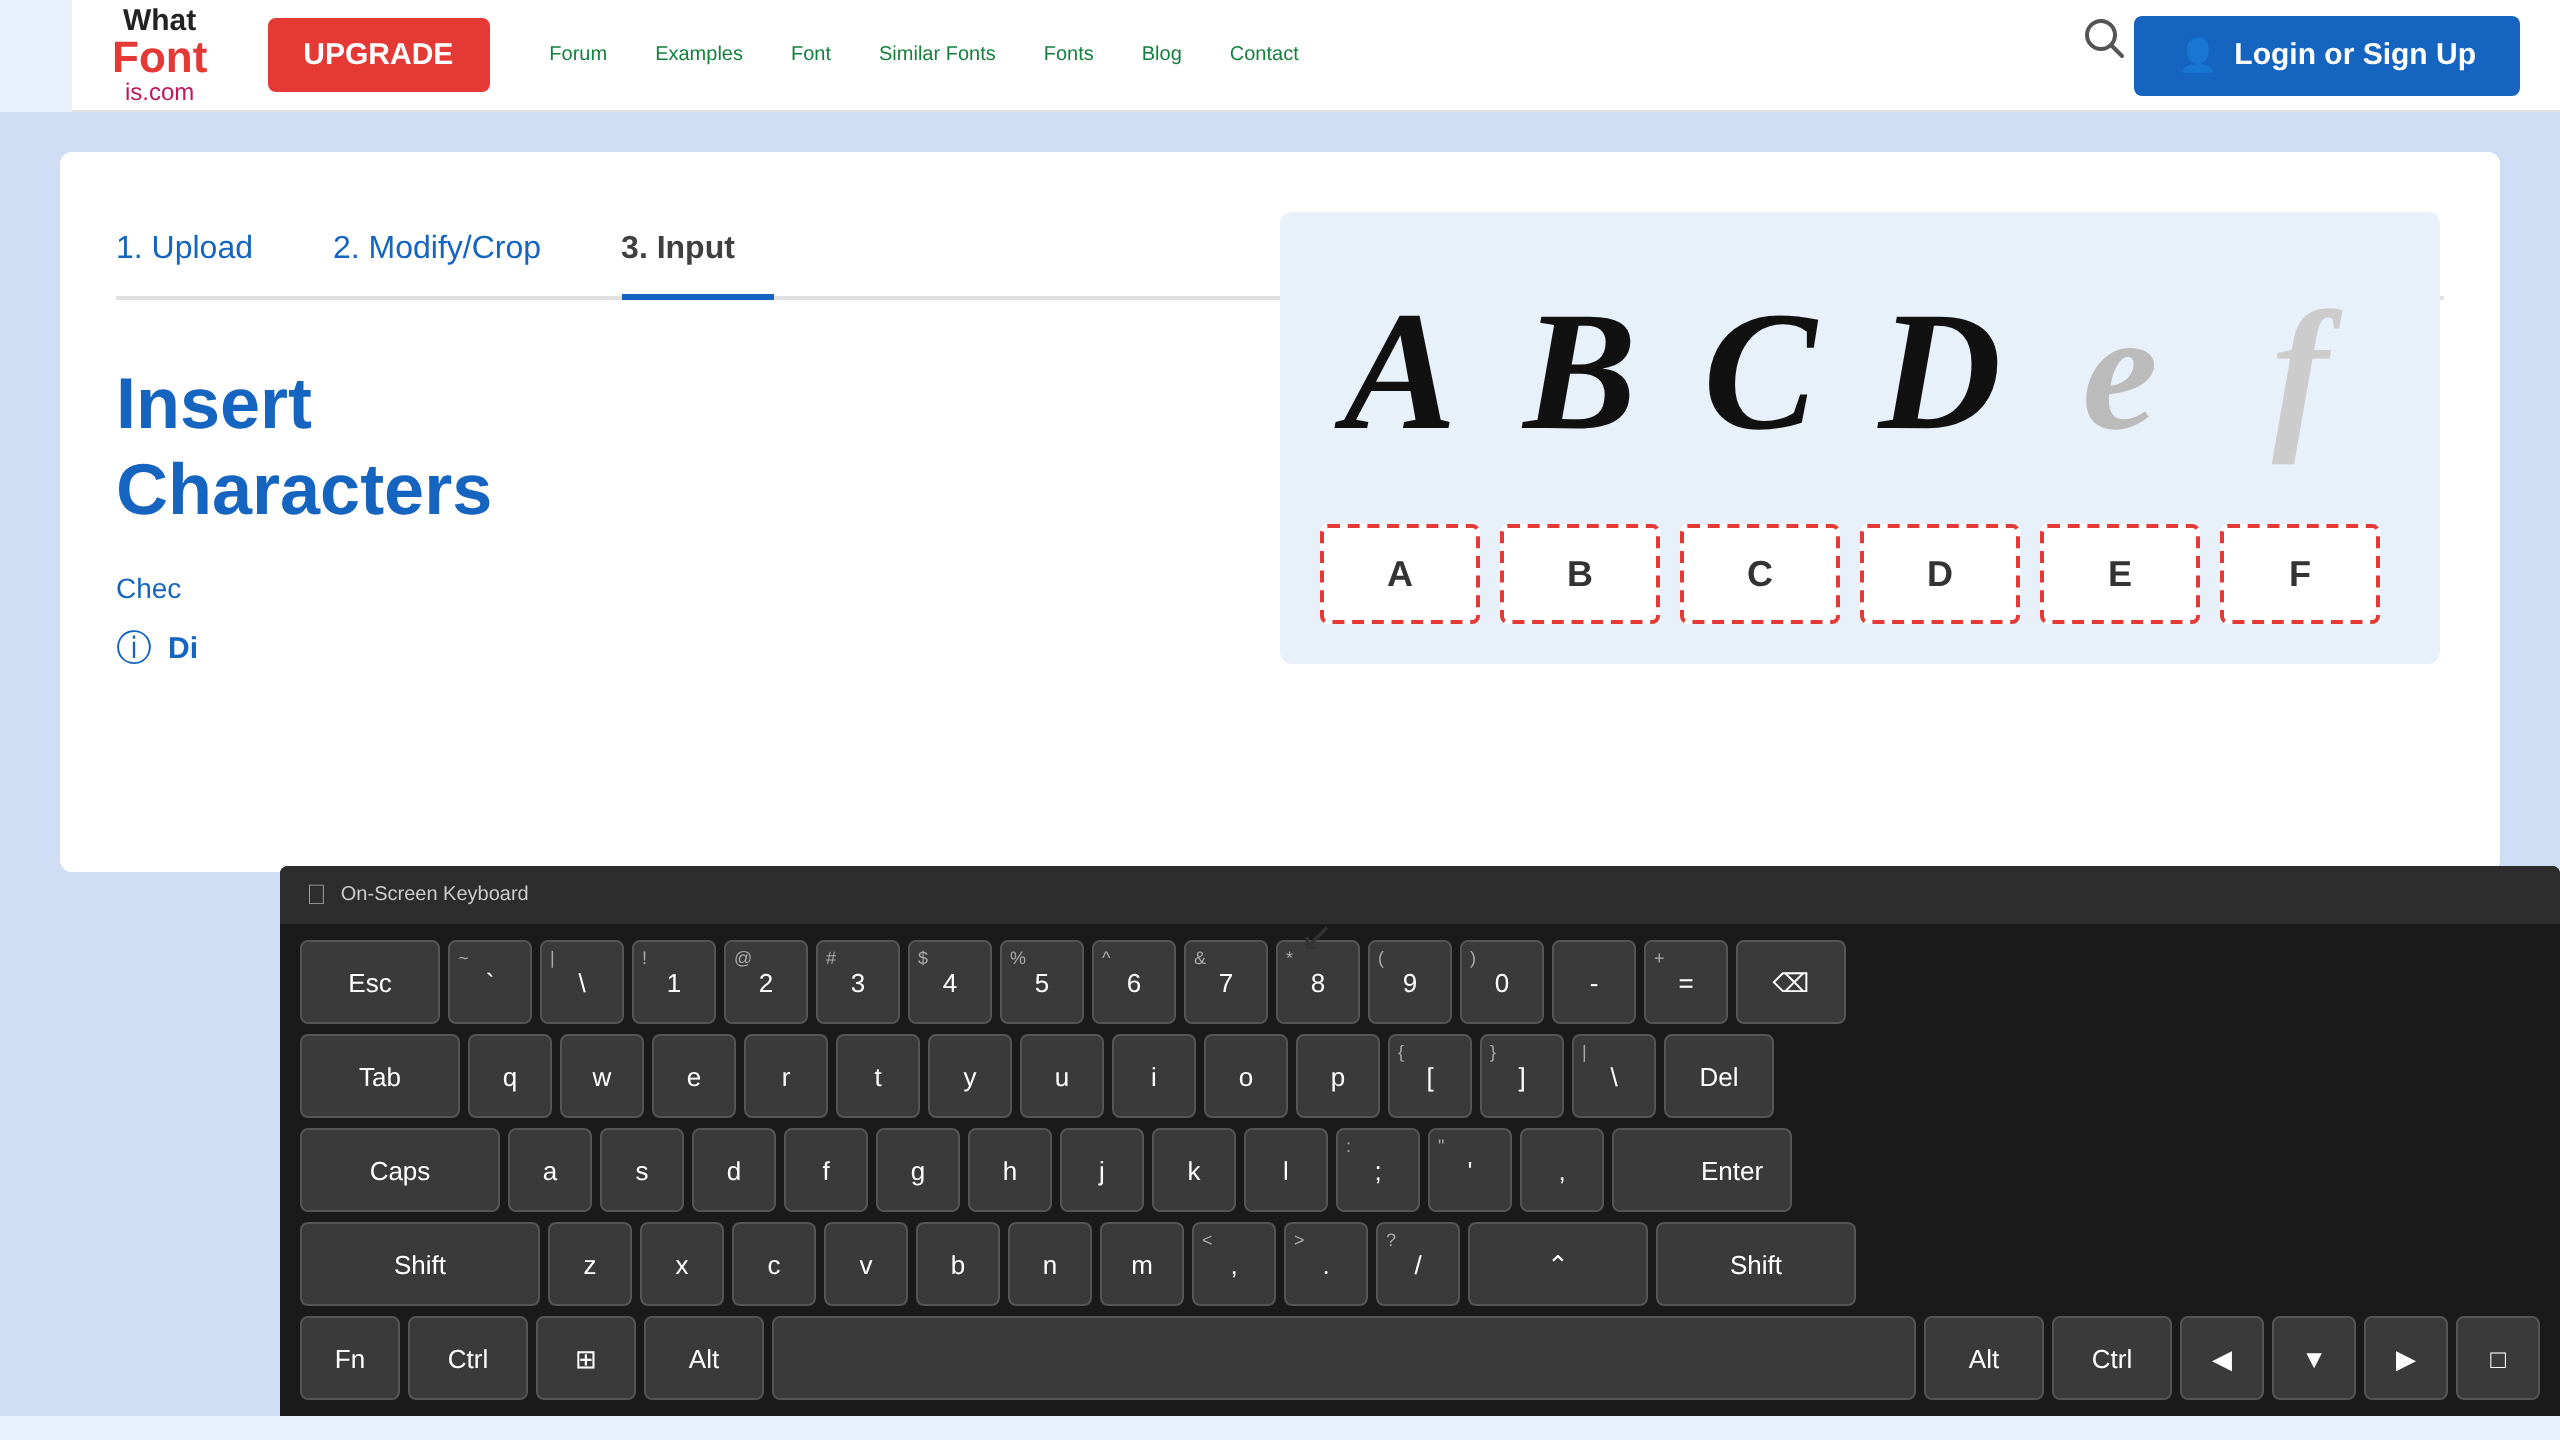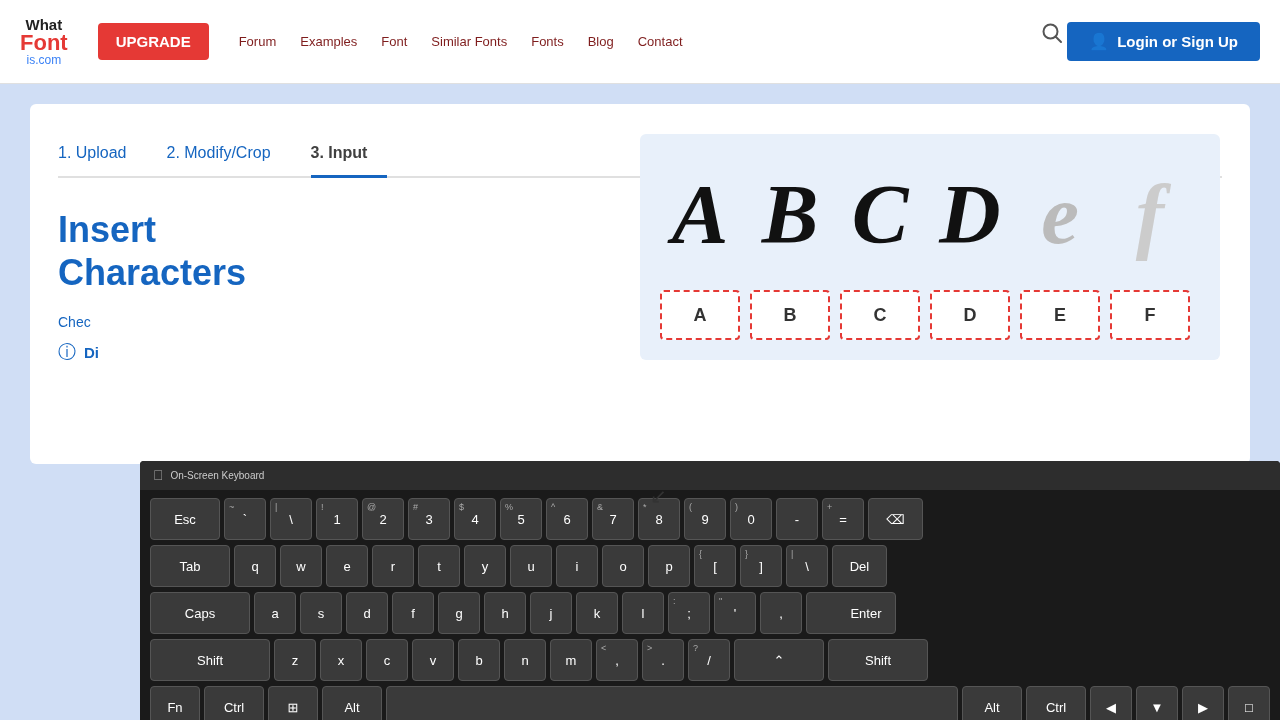--- a/index.html
+++ b/index.html
@@ -4,23 +4,24 @@
   <style>
     * { box-sizing: border-box; margin: 0; padding: 0; }
     body { font-family: Arial, sans-serif; background: #e8f0fb; width: 1280px; height: 720px; overflow: hidden; }
 
     
     .header {
       background: #fff;
       display: flex;
       align-items: center;
       padding: 0 20px;
-      height: 84px;
+      height: 56px;
       border-bottom: 1px solid #e0e0e0;
       gap: 30px;
+      margin-left: 36px;
     }
     .logo {
       display: flex;
       align-items: center;
       text-decoration: none;
       flex-shrink: 0;
     }
     .logo-box {
       background: #fff;
       display: flex;
@@ -34,21 +35,21 @@
       color: #222;
     }
     .logo-font {
       font-size: 22px;
       font-weight: bold;
       color: #e53935;
       line-height: 1;
     }
     .logo-is {
       font-size: 12px;
-      color: #3b82f6;
+      color: #be185d;
     }
     .upgrade-btn {
       background: #e53935;
       color: #fff;
       border: none;
       padding: 10px 18px;
       font-size: 15px;
       font-weight: bold;
       border-radius: 4px;
       cursor: pointer;
@@ -56,22 +57,22 @@
       flex-shrink: 0;
     }
     .nav {
       display: flex;
       align-items: center;
       gap: 24px;
       flex: 1;
     }
     .nav a {
       text-decoration: none;
-      color: #7f1d1d;
-      font-size: 13px;
+      color: #15803d;
+      font-size: 10px;
       font-weight: 500;
     }
     .header-right {
       display: flex;
       align-items: flex-start;
       gap: 4px;
       flex-shrink: 0;
     }
     .search-icon-btn {
       background: none;

